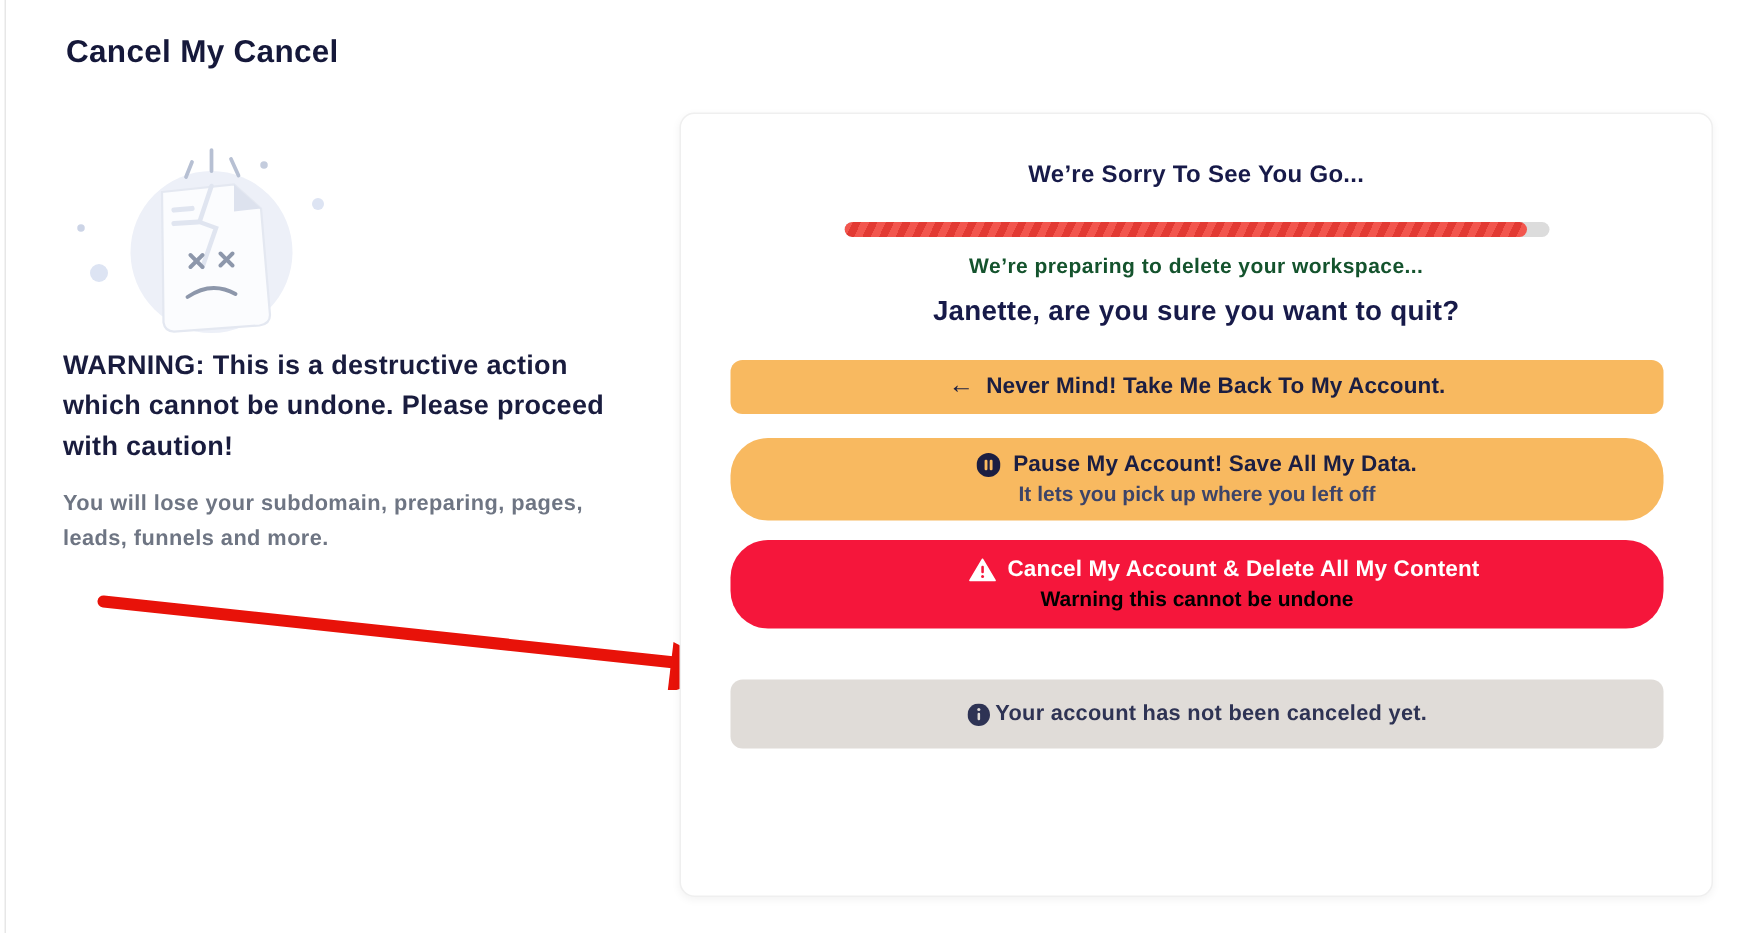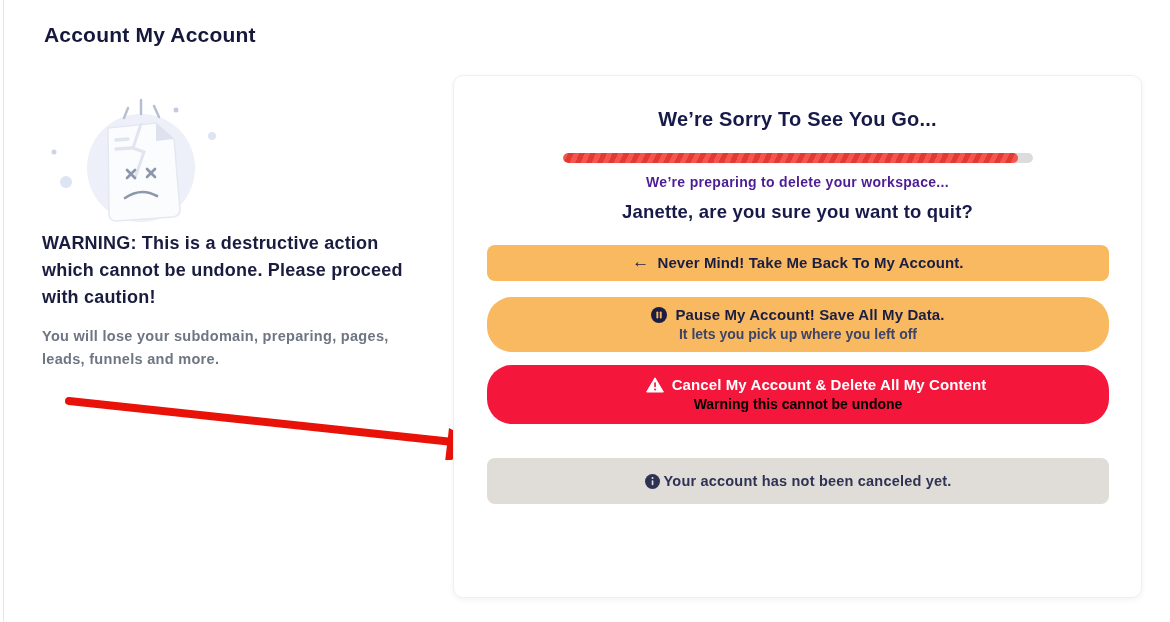--- a/index.html
+++ b/index.html
@@ -31,30 +31,30 @@
   
   .arrow-overlay{position:absolute;left:55px;top:388px;width:435px;height:72px;pointer-events:none;}
 
   
   .card{
     position:absolute;left:453px;top:75px;width:689px;height:523px;
     background:#ffffff;border:1px solid #efefef;border-radius:10px;
     box-shadow:0 2px 6px rgba(0,0,0,.05);
     box-sizing:border-box;padding:28px 33px 0 33px;text-align:center;
   }
-  .card-title{font-size:20px;font-weight:800;color:#171a49;letter-spacing:.2px;margin-top:4px;}
+  .card-title{font-size:16px;font-weight:800;color:#171a49;letter-spacing:.2px;margin-top:4px;}
   .progress-track{
     width:470px;height:10px;margin:22px auto 0 auto;border-radius:6px;
     background:#dcdcdc;overflow:hidden;
   }
   .progress-fill{
     height:100%;border-radius:6px;
     background:repeating-linear-gradient(115deg,#f2564e 0px,#f2564e 5px,#e23a33 5px,#e23a33 10px);
   }
-  .progress-status{margin-top:11px;font-size:14px;color:#4c1d95;font-weight:600;letter-spacing:.3px;}
+  .progress-status{margin-top:11px;font-size:14px;color:#14532d;font-weight:600;letter-spacing:.3px;}
   .card-question{margin-top:11px;font-size:18.5px;font-weight:800;color:#171a49;letter-spacing:.2px;}
 
   .btn{
     display:block;width:622px;margin:0 auto;border:none;cursor:pointer;
     border-radius:8px;padding:9px 0 10px 0;text-align:center;
     font-family:inherit;
   }
   .btn-orange{background:#f8b960;}
   .btn-red{background:#f5163b;}
   .btn + .btn{margin-top:16px;border-radius:25px;}
@@ -71,21 +71,21 @@
     padding:15px 0;display:flex;align-items:center;justify-content:center;gap:4px;
     font-size:14.5px;font-weight:700;color:#2e3354;letter-spacing:.2px;
   }
   .ico{display:inline-block;vertical-align:middle;}
 </style>
 </head>
 <body>
 
 <div class="edge-line"></div>
 
-<h1 class="page-title">Account My Account</h1>
+<h1 class="page-title">Cancel My Cancel</h1>
 
 <div class="left-col">
   <svg class="illustration" viewBox="0 0 190 132">
     <circle cx="97" cy="76" r="54" fill="#edf0f8"></circle>
     <circle cx="22" cy="90" r="6" fill="#dde4f3"></circle>
     <circle cx="10" cy="60" r="2.5" fill="#ccd4e6"></circle>
     <circle cx="168" cy="44" r="4" fill="#dde4f3"></circle>
     <circle cx="132" cy="18" r="2.5" fill="#c4ccdd"></circle>
 
     <g stroke="#b7c0d3" stroke-width="2.5" stroke-linecap="round">

